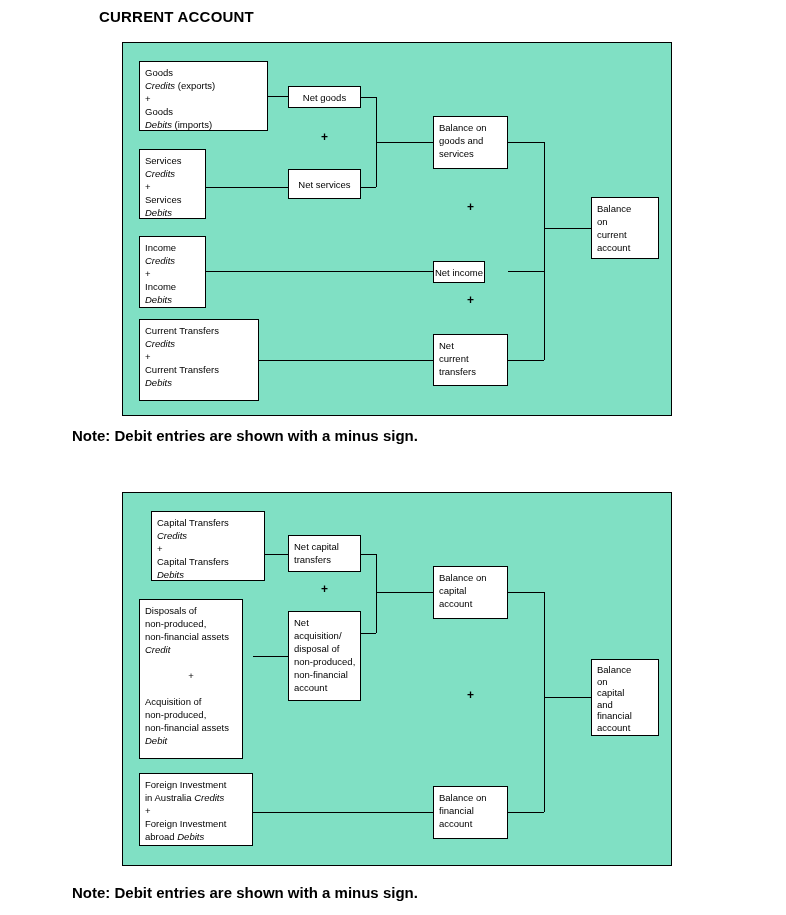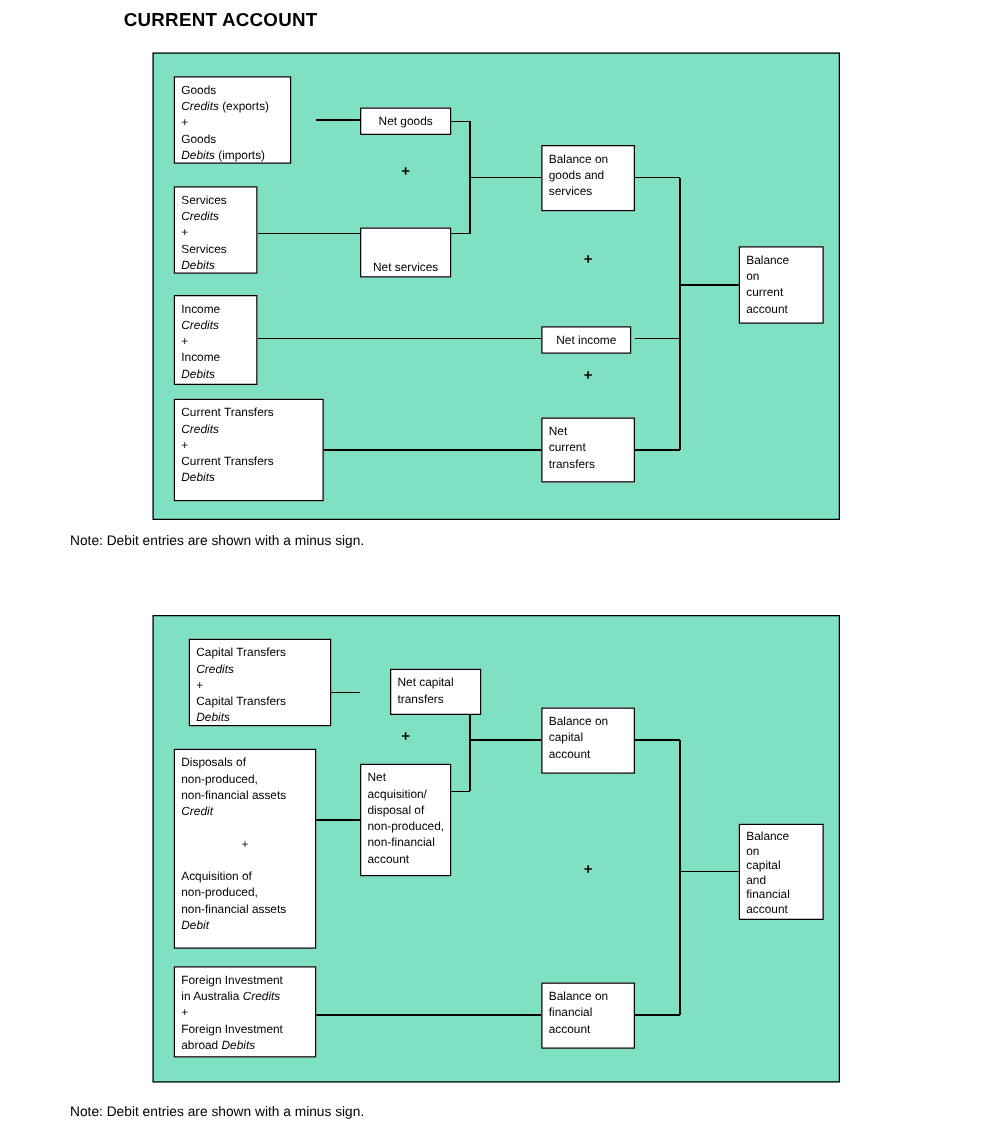--- a/index.html
+++ b/index.html
@@ -1,75 +1,75 @@
 <!DOCTYPE html>
 <html><head>
 <meta charset="utf-8">
 <style>
   * { margin: 0; padding: 0; box-sizing: border-box; }
   html, body { background: #fff; }
   body { font-family: "Liberation Sans", sans-serif; color: #000; }
   .page { position: relative; width: 786px; height: 915px; background: #fff; overflow: hidden; }
   .title { position: absolute; left: 64px; font-size: 15px; font-weight: bold; letter-spacing: 0.2px; white-space: nowrap; margin-left: 35px; }
-  .note { position: absolute; left: 56px; font-size: 11px; white-space: nowrap; }
+  .note { position: absolute; left: 72px; font-size: 15px; white-space: nowrap; font-weight: bold; }
   .panel { position: absolute; left: 122px; width: 550px; height: 374px; border: 1px solid #000; }
   .lines { position: absolute; left: 0; top: 0; pointer-events: none; }
   .box { position: absolute; background: #fff; border: 1px solid #000; font-size: 9.5px; line-height: 13px; padding: 4px 5px; }
   .box .bl { white-space: nowrap; }
   .box.center { display: flex; align-items: center; justify-content: center; text-align: center; padding: 0; }
   .box.lh11 { line-height: 11.5px; }
   .plus { position: absolute; font-size: 12px; font-weight: bold; text-align: center; line-height: 13px; }
 </style>
 </head>
 <body>
 
 <div class="page">
 
   <div class="title" style="top:8px;">CURRENT ACCOUNT</div>
 
   <div class="panel" style="top: 42px; background-color: rgb(128, 224, 196);">
     <svg class="lines" width="550" height="374">
       <path d="M130,53H165 M238,54H253 M238,144H253 M253,54V144 M253,99H310 M83,144H165 M83,228H310 M130,317H310 M385,99H421 M385,228H421 M385,317H421 M421,99V317 M421,185H468" stroke="#000" stroke-width="1" fill="none" shape-rendering="crispEdges"></path>
     </svg>
 
-    <div class="box" style="left:16px;top:18px;width:94px;height:70px;">
+    <div class="box" style="left:16px;top:18px;width:129px;height:70px;">
         <div class="bl"><span>Goods</span></div>
         <div class="bl"><span style="font-style: italic;">Credits</span><span> (exports)</span></div>
         <div class="bl"><span>+</span></div>
         <div class="bl"><span>Goods</span></div>
         <div class="bl"><span style="font-style: italic;">Debits</span><span> (imports)</span></div>
       </div>
     <div class="box center" style="left:165px;top:43px;width:73px;height:22px;">
         <div class="bl"><span>Net goods</span></div>
       </div>
     <div class="plus" style="left:165px;top:88px;width:73px;">+</div>
     <div class="box" style="left:16px;top:106px;width:67px;height:70px;">
         <div class="bl"><span>Services</span></div>
         <div class="bl"><span style="font-style: italic;">Credits</span></div>
         <div class="bl"><span>+</span></div>
         <div class="bl"><span>Services</span></div>
         <div class="bl"><span style="font-style: italic;">Debits</span></div>
       </div>
-    <div class="box center" style="left:165px;top:139px;width:73px;height:40px;align-items:flex-end;">
+    <div class="box center" style="left:165px;top:126px;width:73px;height:30px;">
         <div class="bl"><span>Net services</span></div>
       </div>
     <div class="box" style="left:310px;top:73px;width:75px;height:53px;">
         <div class="bl"><span>Balance on</span></div>
         <div class="bl"><span>goods and</span></div>
         <div class="bl"><span>services</span></div>
       </div>
     <div class="plus" style="left:310px;top:158px;width:75px;">+</div>
     <div class="box" style="left:16px;top:193px;width:67px;height:72px;">
         <div class="bl"><span>Income</span></div>
         <div class="bl"><span style="font-style: italic;">Credits</span></div>
         <div class="bl"><span>+</span></div>
         <div class="bl"><span>Income</span></div>
         <div class="bl"><span style="font-style: italic;">Debits</span></div>
       </div>
-    <div class="box center" style="left:310px;top:218px;width:72px;height:22px;">
+    <div class="box center" style="left:310px;top:218px;width:52px;height:22px;">
         <div class="bl"><span>Net income</span></div>
       </div>
     <div class="plus" style="left:310px;top:251px;width:75px;">+</div>
     <div class="box" style="left:16px;top:276px;width:120px;height:82px;">
         <div class="bl"><span>Current Transfers</span></div>
         <div class="bl"><span style="font-style: italic;">Credits</span></div>
         <div class="bl"><span>+</span></div>
         <div class="bl"><span>Current Transfers</span></div>
         <div class="bl"><span style="font-style: italic;">Debits</span></div>
       </div>
@@ -94,26 +94,26 @@
       <path d="M130,61H165 M238,61H253 M238,140H253 M253,61V140 M253,99H310 M130,163H165 M130,319H310 M385,99H421 M385,319H421 M421,99V319 M421,204H468" stroke="#000" stroke-width="1" fill="none" shape-rendering="crispEdges"></path>
     </svg>
 
     <div class="box" style="left:28px;top:18px;width:114px;height:70px;">
         <div class="bl"><span>Capital Transfers</span></div>
         <div class="bl"><span style="font-style: italic;">Credits</span></div>
         <div class="bl"><span>+</span></div>
         <div class="bl"><span>Capital Transfers</span></div>
         <div class="bl"><span style="font-style: italic;">Debits</span></div>
       </div>
-    <div class="box" style="left:165px;top:42px;width:73px;height:37px;margin-left:24px;">
+    <div class="box" style="left:165px;top:42px;width:73px;height:37px;">
         <div class="bl"><span>Net capital</span></div>
         <div class="bl"><span>transfers</span></div>
       </div>
     <div class="plus" style="left:165px;top:90px;width:73px;">+</div>
-    <div class="box" style="left:16px;top:106px;width:114px;height:160px;">
+    <div class="box" style="left:16px;top:106px;width:104px;height:160px;">
         <div class="bl"><span>Disposals of</span></div>
         <div class="bl"><span>non-produced,</span></div>
         <div class="bl"><span>non-financial assets</span></div>
         <div class="bl"><span style="font-style: italic;">Credit</span></div>
         <div class="bl">&nbsp;</div>
         <div class="bl" style="text-align: center;"><span>+</span></div>
         <div class="bl">&nbsp;</div>
         <div class="bl"><span>Acquisition of</span></div>
         <div class="bl"><span>non-produced,</span></div>
         <div class="bl"><span>non-financial assets</span></div>

